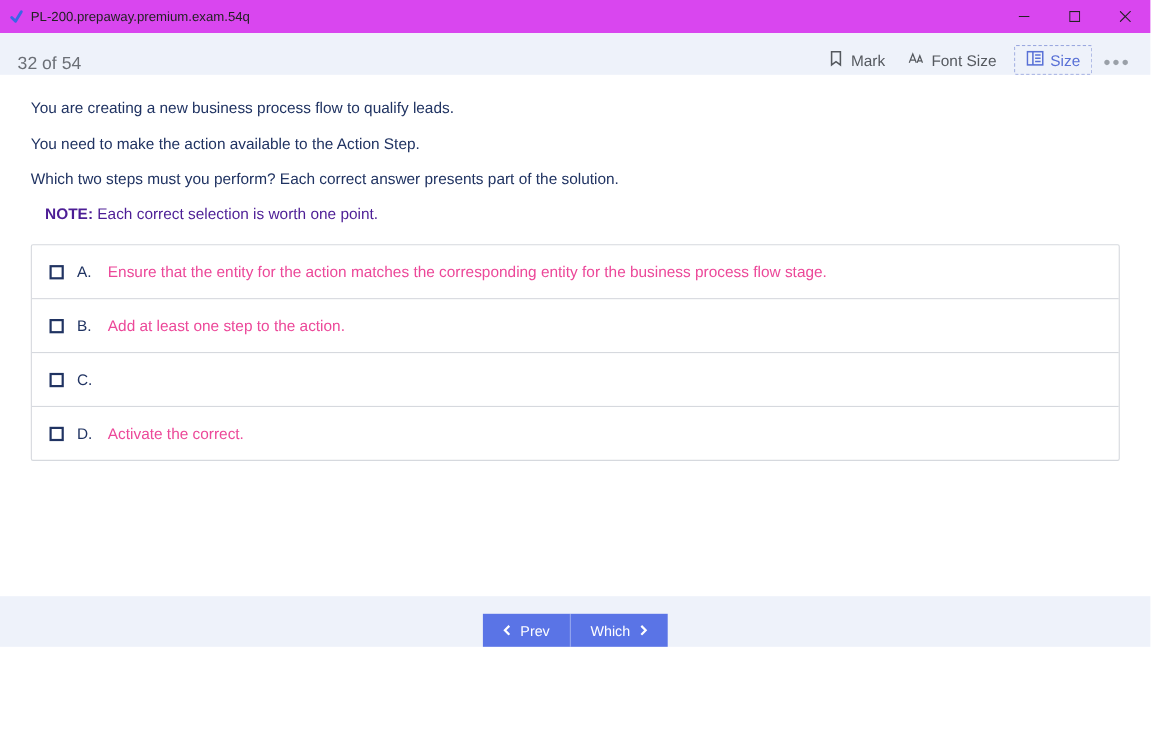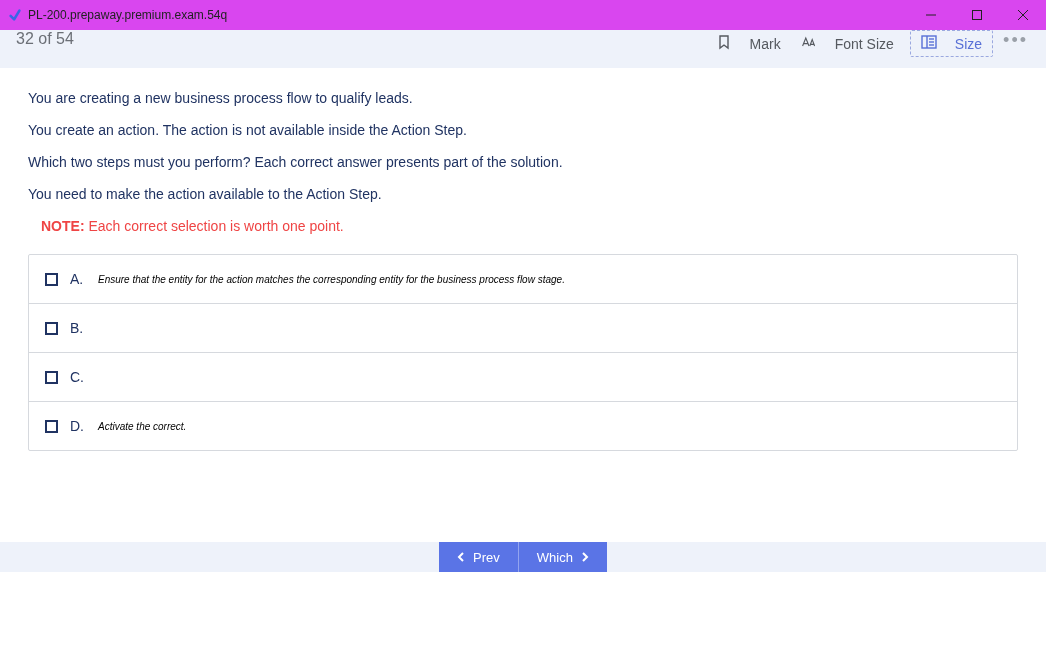--- a/index.html
+++ b/index.html
@@ -7,47 +7,47 @@
   
   
   .titlebar { height:30px; display:flex; align-items:center; padding:0 0 0 8px; background:#d946ef;}
   .titlebar .appicon { width:14px;height:14px;margin-right:6px;display:flex;align-items:center;justify-content:center;}
   .titlebar .title { font-size:12px; color:#222;}
   .titlebar .spacer { flex:1;}
   .winbtn { width:46px;height:30px;display:flex;align-items:center;justify-content:center; color:#222;}
   .winbtn svg { width:10px;height:10px; stroke:#222; fill:none;}
   
   
-  .toolbar { height:38px;background:#eef2fa;display:flex;align-items:flex-start;padding:0 12px 0 16px;}
+  .toolbar { height:38px;background:#eef2fa;display:flex;align-items:flex-end;padding:0 12px 0 16px;}
   .counter { color:#6b6f76;font-size:16px;}
   .toolbar .spacer { flex:1;}
-  .tbtn { display:flex;align-items:center;gap:18px;color:#55595f;font-size:14px;padding:4px 10px;cursor:pointer;border-radius:2px;}
+  .tbtn { display:flex;align-items:center;gap:6px;color:#55595f;font-size:14px;padding:4px 10px;cursor:pointer;border-radius:2px;}
   .tbtn svg { width:16px;height:16px;stroke:#55595f;fill:none;stroke-width:1.4;}
   .viewbtn { color:#5870d6; border:1px dashed #9aa8df; padding:3px 10px;margin-left:6px;}
   .viewbtn svg { stroke:#5870d6;}
   .dots { color:#9aa0a8;font-size:18px;letter-spacing:2px;padding:0 6px 0 10px;cursor:pointer;}
   
   
   .content { padding:22px 28px 10px 28px; height:474px; overflow:auto;}
   .para { color:#203362;font-size:14px;margin-bottom:16px;}
-  .notep { color:#ef4444;font-size:14px;margin-bottom:20px;padding-left:13px;}
+  .notep { color:#4c1d95;font-size:14px;margin-bottom:20px;padding-left:13px;}
   .notep .nb { font-weight:700;}
   
   .answers { border:1px solid #d6d9de;border-radius:2px;margin-top:4px;}
   .answer-row { display:flex;align-items:center;gap:12px;padding:16px 16px;border-top:1px solid #d6d9de;cursor:pointer;}
   .answer-row:first-child { border-top:none;}
   .chk { width:13px;height:13px;border:2px solid #203362;flex-shrink:0;}
   .letter { color:#203362;font-size:14px;min-width:16px;}
-  .atxt { color:#000000;font-size:10px;font-style:italic;}
+  .atxt { color:#ec4899;font-size:14px;}
   .atxt .opt-pre{}
   .atxt .opt-bold{font-weight:700;}
   .atxt .opt-post{}
   
   
-  .footer { height:30px;background:#eef2fa;display:flex;align-items:flex-end;justify-content:center;gap:0;}
+  .footer { height:46px;background:#eef2fa;display:flex;align-items:flex-end;justify-content:center;gap:0;}
   .navbtn { background:#5a74e6;color:#fff;height:30px;display:flex;align-items:center;justify-content:center;padding:0 18px;font-size:13px;cursor:pointer;gap:8px;}
   .navbtn.prev { border-right:1px solid rgba(255,255,255,0.35);}
   .navbtn svg { width:8px;height:10px;stroke:#fff;fill:none;stroke-width:2;}
 </style>
 </head>
 <body>
 
 <div class="titlebar">
   <span class="appicon">
     <svg viewBox="0 0 16 16">
@@ -104,36 +104,36 @@
           <line x1="8" y1="11" x2="13" y2="11"></line>
         </svg>
     </span>
     <span>Size</span>
   </div>
   <div class="dots">•••</div>
 </div>
 
 <div class="content">
   <p class="para">You are creating a new business process flow to qualify leads.</p>
-  <p class="para">You create an action. The action is not available inside the Action Step.</p>
+  <p class="para">You need to make the action available to the Action Step.</p>
   <p class="para">Which two steps must you perform? Each correct answer presents part of the solution.</p>
-  <p class="para">You need to make the action available to the Action Step.</p>
   <p class="notep">
     <span class="nb">NOTE:</span><span> Each correct selection is worth one point.</span>
   </p>
 
   <div class="answers">
     <div class="answer-row">
       <span class="chk"></span>
       <span class="letter">A.</span>
       <span class="atxt"><span class="opt-pre">Ensure that the entity for the action matches the corresponding entity for the business process flow stage.</span><span class="opt-bold"></span><span class="opt-post"></span></span>
     </div>
     <div class="answer-row">
       <span class="chk"></span>
       <span class="letter">B.</span>
+      <span class="atxt"><span class="opt-pre">Add at least one step to the action.</span><span class="opt-bold"></span><span class="opt-post"></span></span>
     </div>
     <div class="answer-row">
       <span class="chk"></span>
       <span class="letter">C.</span>
     </div>
     <div class="answer-row">
       <span class="chk"></span>
       <span class="letter">D.</span>
       <span class="atxt"><span class="opt-pre">Activate the correct.</span><span class="opt-bold"></span><span class="opt-post"></span></span>
     </div>

